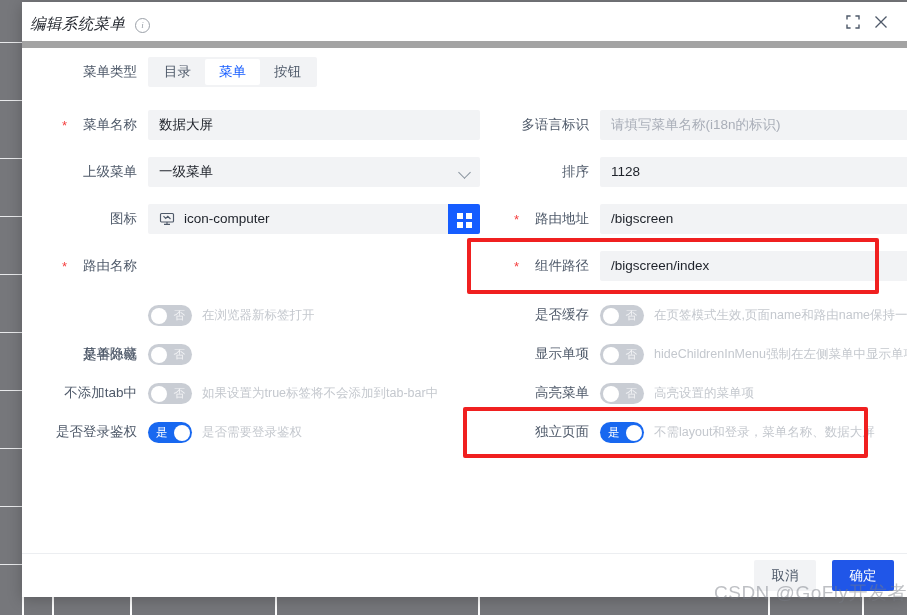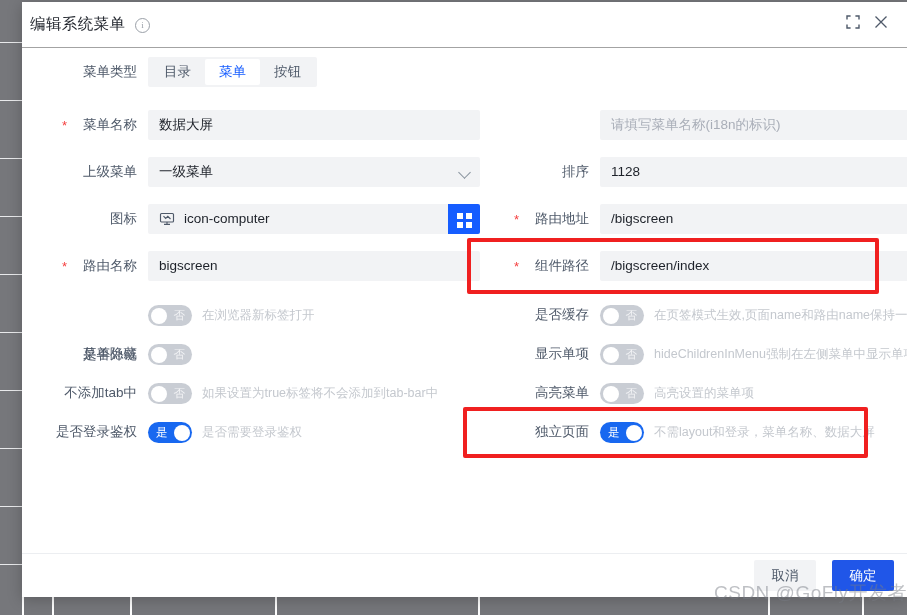--- a/index.html
+++ b/index.html
@@ -32,22 +32,23 @@
     position: absolute; left: 22px; top: 2px;
     width: 885px; height: 595px;
     background: #ffffff;
     box-shadow: 0 3px 14px rgba(0,0,0,.22);
     overflow: hidden;
   }
 
   
   #modal-header {
     position: relative; height: 46px;
-    border-bottom: 1px solid #a3a3a3;
+    border-bottom: 7px solid #a3a3a3;
     box-sizing: border-box;
+    font-style: italic;
   }
   #modal-title {
     position: absolute; left: 8px; top: 12px;
     font-size: 15.5px; color: #1d2129; letter-spacing: .4px;
     white-space: nowrap;
   }
   #title-info-icon {
     position: absolute; left: 113px; top: 16px;
     width: 13px; height: 13px; border-radius: 50%;
     border: 1px solid #9aa0a8; color: #9aa0a8;
@@ -267,24 +268,24 @@
         <span class="sq b"></span>
         <span class="sq c"></span>
         <span class="sq d"></span>
       </span>
     </div>
 
     <div class="form-row" style="left:0; top:203px; width:115px;">
       <span class="req-star" style="right:70px;">*</span>
       <span class="lbl">路由名称</span>
     </div>
-    <div class="field" style="left:126px; top:203px; width:332px;">
-      <span class="field-text">bigscreen</span>
-    </div>
-
+
+    <div class="form-row" style="left:420px; top:62px; width:147px;">
+      <span class="lbl">多语言标识</span>
+    </div>
     <div class="field" style="left:578px; top:62px; width:313px;">
       <span class="field-text ph">请填写菜单名称(i18n的标识)</span>
     </div>
 
     <div class="form-row" style="left:420px; top:109px; width:147px;">
       <span class="lbl">排序</span>
     </div>
     <div class="field" style="left:578px; top:109px; width:313px;">
       <span class="field-text">1128</span>
     </div>

